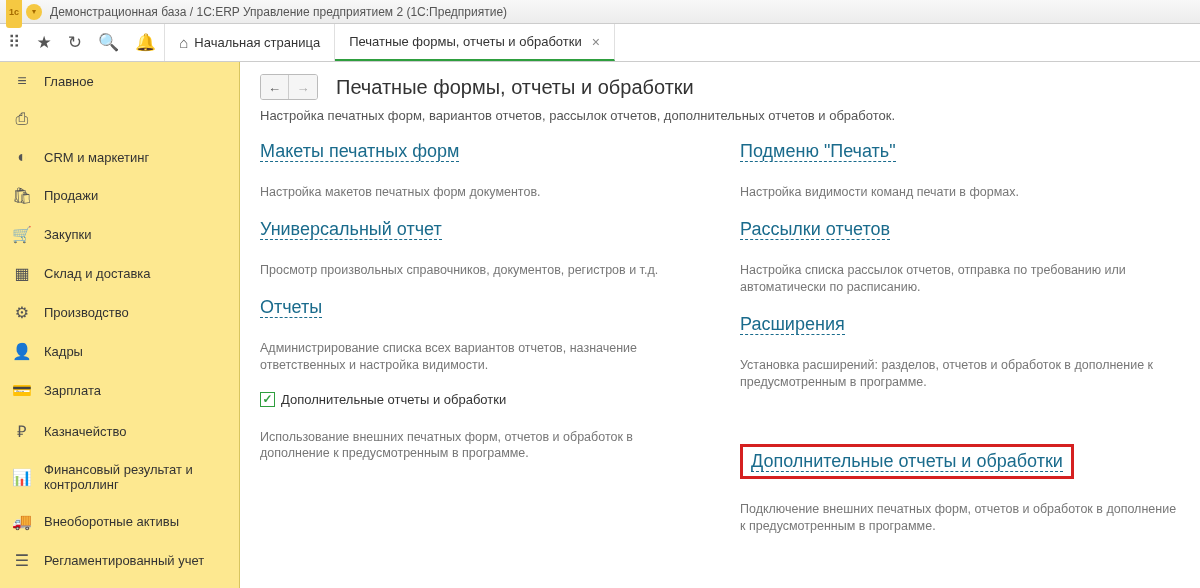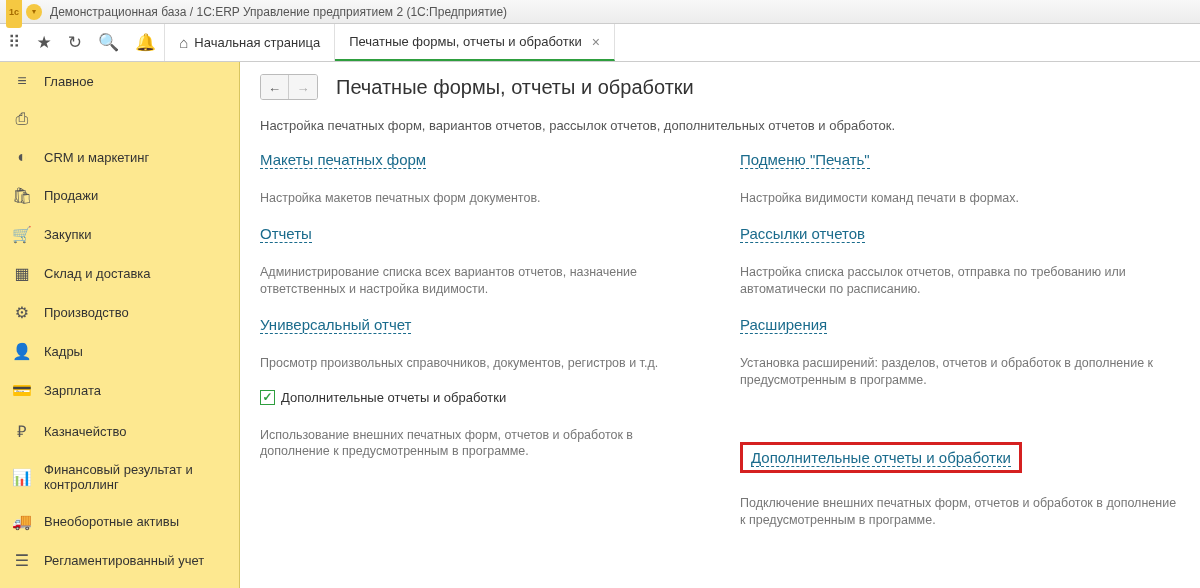--- a/index.html
+++ b/index.html
@@ -23,26 +23,26 @@
   .sidebar { width: 240px; background: #fde890; border-right: 1px solid #d8c560; overflow: hidden; }
   .sidebar-item { display: flex; align-items: center; padding: 10px 12px; gap: 12px; cursor: pointer; font-size: 13px; color: #333; }
   .sidebar-item .sicon { width: 20px; text-align: center; font-size: 16px; color: #555; flex-shrink: 0; }
 
   .content { flex: 1; padding: 0 20px 20px 20px; overflow: auto; }
   .content-header { display: flex; align-items: center; gap: 18px; padding: 12px 0 8px 0; }
   .nav-arrows { display: flex; border: 1px solid #bbb; border-radius: 3px; overflow: hidden; }
   .nav-arrows button { width: 28px; height: 24px; background: #f5f5f5; border: none; border-right: 1px solid #ccc; cursor: pointer; font-size: 13px; color: #555; }
   .nav-arrows button:last-child { border-right: none; color: #aaa; }
   .page-title { font-size: 20px; color: #333; font-weight: normal; }
-  .page-subtitle { margin: 10px 0 18px 0; color: #555; font-size: 13px; }
+  .page-subtitle { margin: 0 0 18px 0; color: #555; font-size: 13px; }
 
   .columns { display: flex; gap: 40px; }
   .col { flex: 1; }
   .block { margin-bottom: 18px; }
-  .block a.blink { color: #1a6b8c; text-decoration: none; border-bottom: 1px dashed #1a6b8c; font-size: 15px; }
+  .block a.blink { color: #1a6b8c; text-decoration: none; border-bottom: 1px dashed #1a6b8c; font-size: 18px; }
   .block .bdesc { color: #777; font-size: 12.5px; margin-top: 22px; line-height: 1.35; }
   
   .checkbox-row { display: flex; align-items: center; gap: 6px; margin-bottom: 5px; }
   .checkbox-row .cb { width: 15px; height: 15px; border: 1px solid #2e9e3e; background: #fff; display: flex; align-items: center; justify-content: center; color: #2e9e3e; font-size: 12px; font-weight: bold; }
   
   .highlight-box { border: 3px solid #d52020; padding: 4px 8px; display: inline-block; }
 </style>
 </head>
 <body>
 
@@ -137,26 +137,26 @@
     </div>
     <p class="page-subtitle">Настройка печатных форм, вариантов отчетов, рассылок отчетов, дополнительных отчетов и обработок.</p>
 
     <div class="columns">
       <div class="col">
         <div class="block">
           <a class="blink">Макеты печатных форм</a>
           <div class="bdesc">Настройка макетов печатных форм документов.</div>
         </div>
         <div class="block">
+          <a class="blink">Универсальный отчет</a>
+          <div class="bdesc">Просмотр произвольных справочников, документов, регистров и т.д.</div>
+        </div>
+        <div class="block">
           <a class="blink">Отчеты</a>
           <div class="bdesc">Администрирование списка всех вариантов отчетов, назначение ответственных и настройка видимости.</div>
-        </div>
-        <div class="block">
-          <a class="blink">Универсальный отчет</a>
-          <div class="bdesc">Просмотр произвольных справочников, документов, регистров и т.д.</div>
         </div>
         <div class="block">
           <div class="checkbox-row">
             <span class="cb">✓</span>
             <span>Дополнительные отчеты и обработки</span>
           </div>
           <div class="bdesc">Использование внешних печатных форм, отчетов и обработок в дополнение к предусмотренным в программе.</div>
         </div>
       </div>
 

